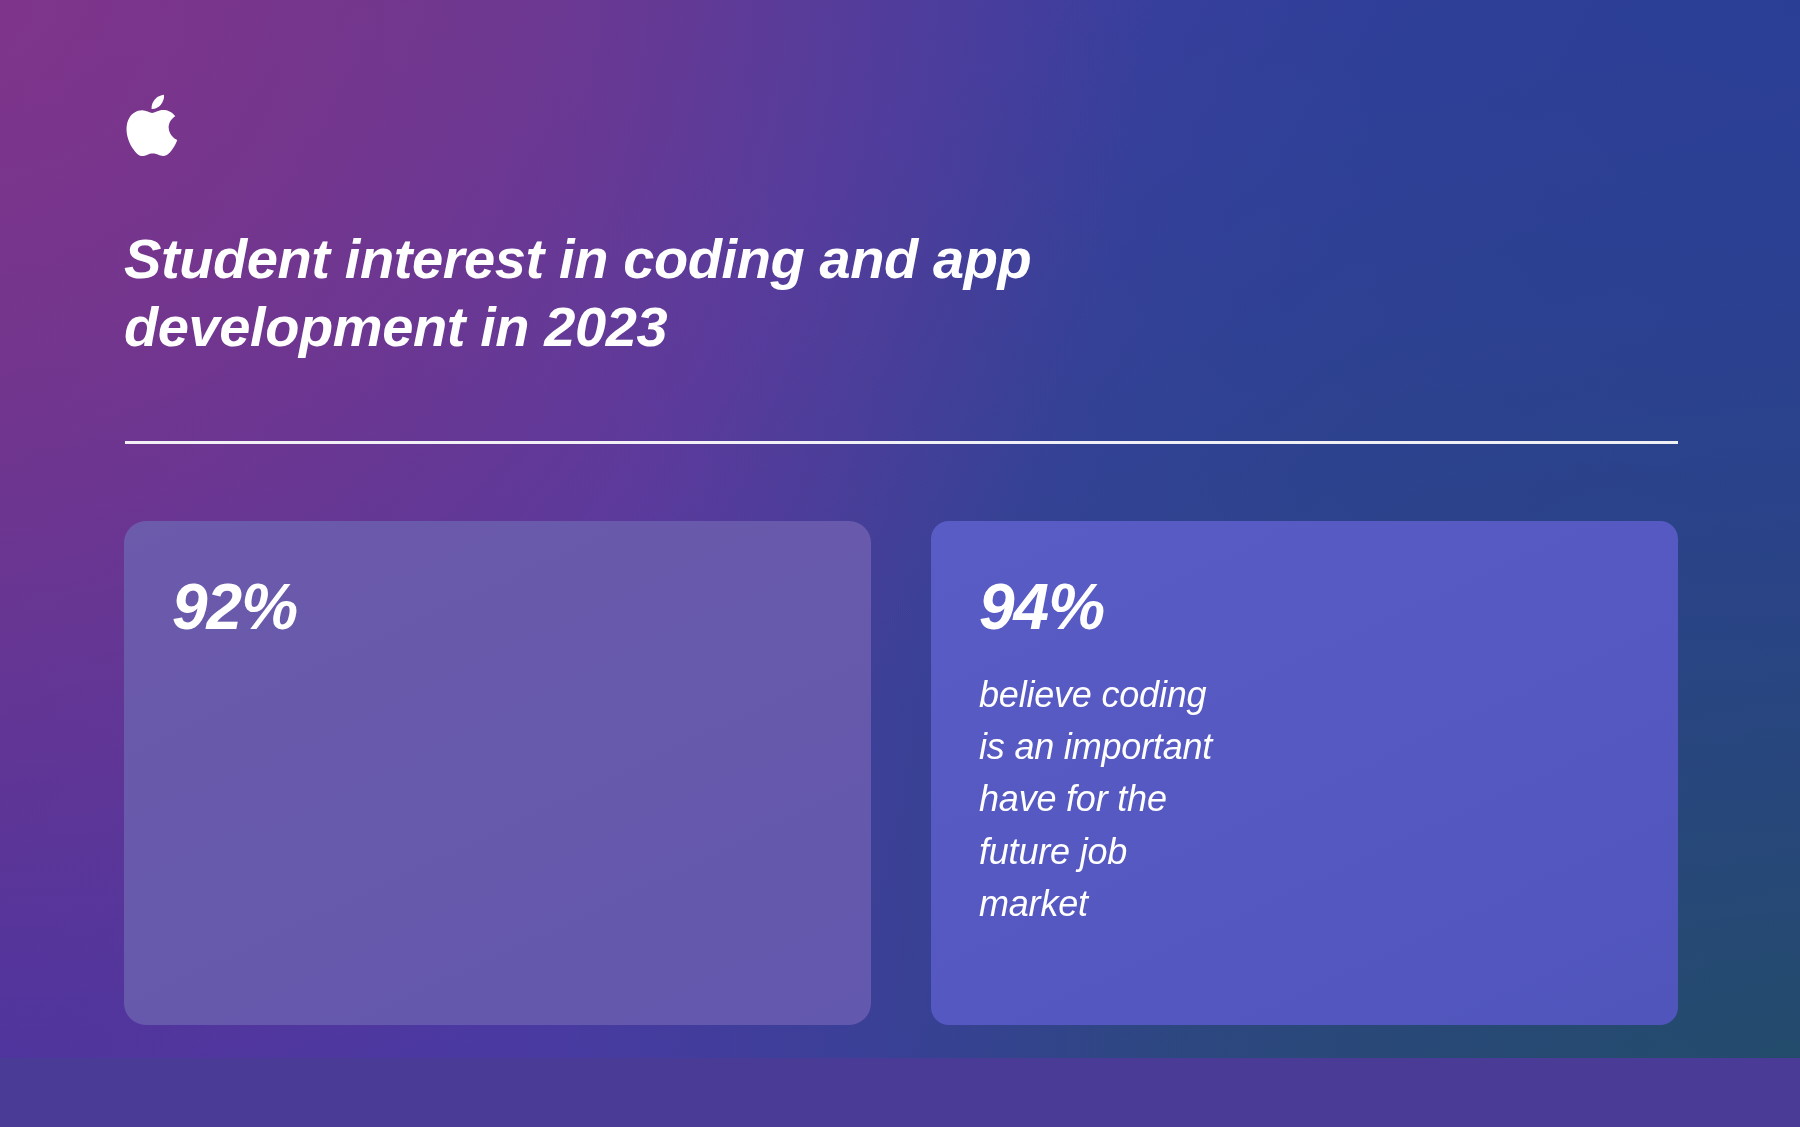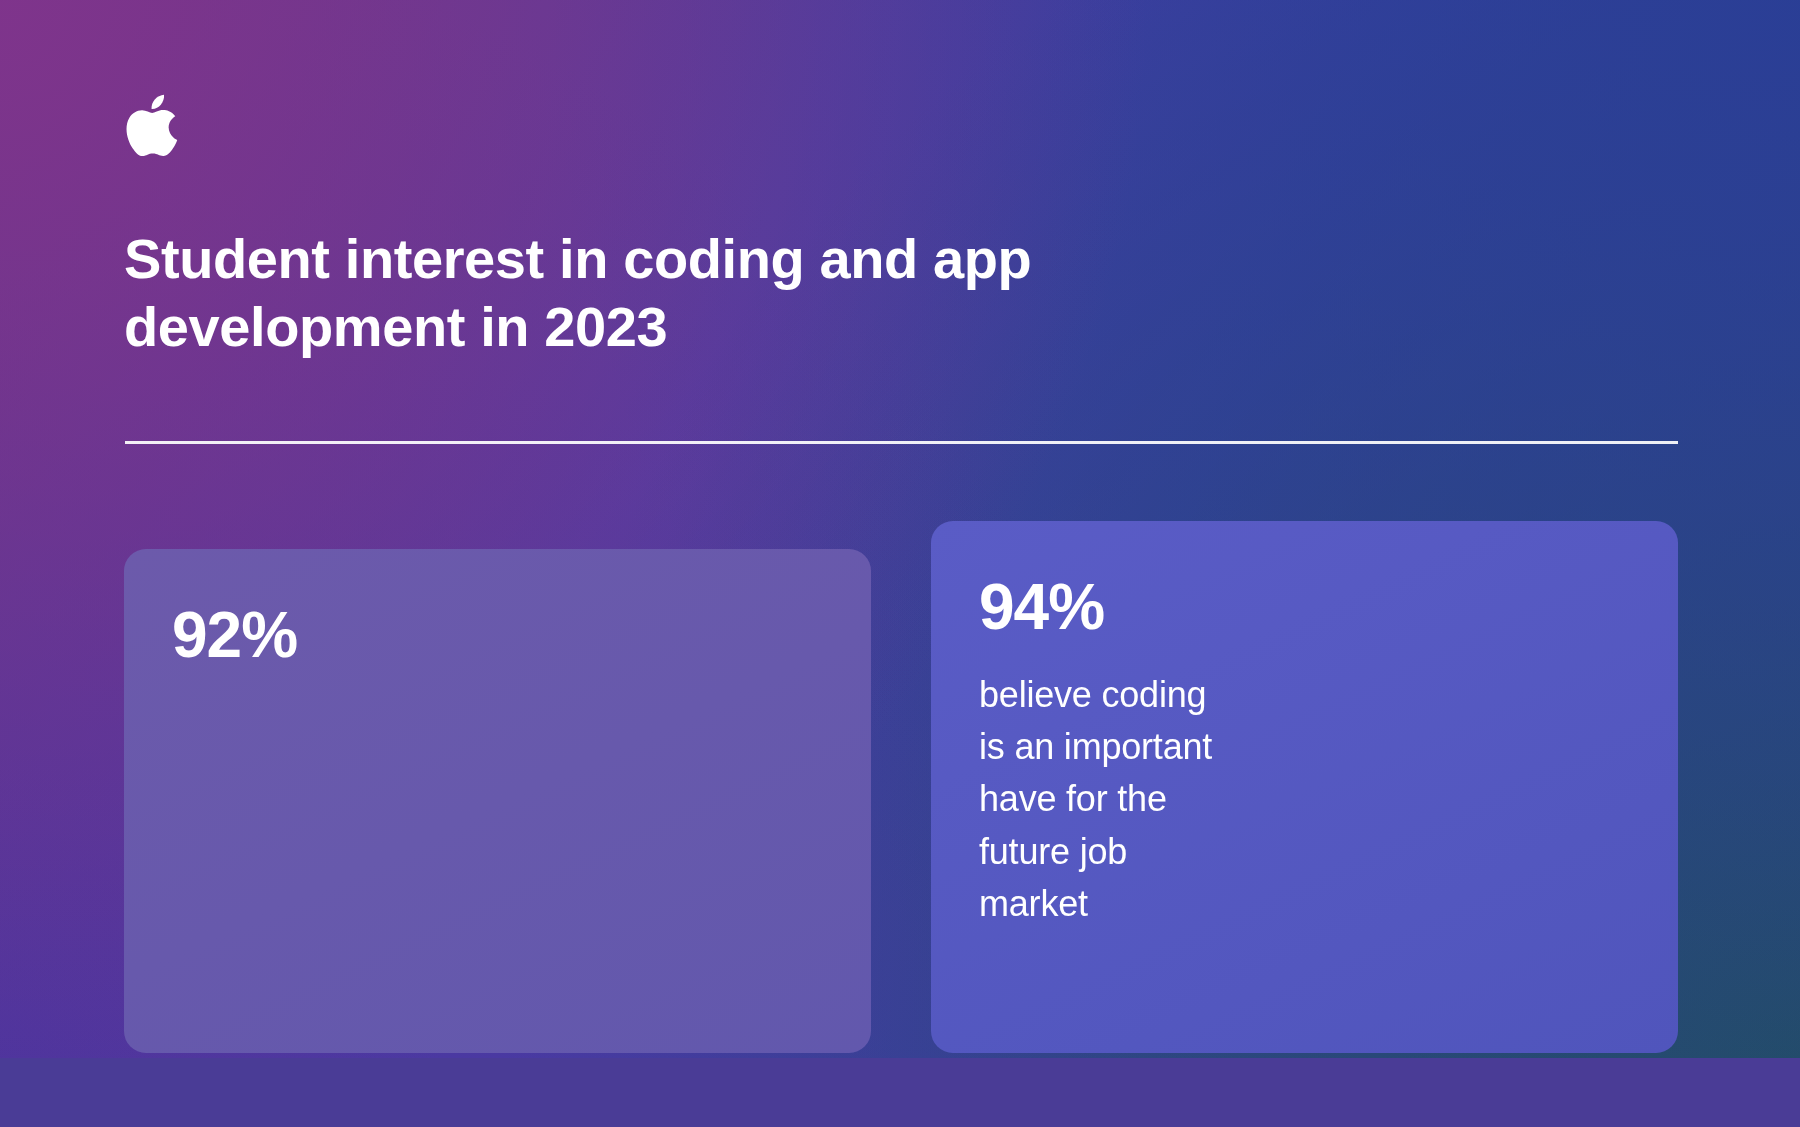--- a/index.html
+++ b/index.html
@@ -27,20 +27,21 @@
       radial-gradient(circle at 100% 0%, rgba(42, 62, 150, 0.95) 0%,  rgba(42, 62, 150, 0.0) 60%),
       radial-gradient(circle at 0% 100%, rgba(74, 52, 160, 0.90) 0%,  rgba(74, 52, 160, 0.0) 55%),
       radial-gradient(circle at 100% 100%, rgba(34, 78, 100, 1.0) 0%, rgba(34, 78, 100, 0.0) 62%),
       linear-gradient(115deg, #693782 0%, #4e3fa3 38%, #3b3fa6 62%, #33428b 100%);
   }
 
   .page {
     position: relative;
     width: 1800px;
     height: 1058px;
+    font-style: italic;
   }
 
   
   .logo-wrap {
     position: absolute;
     left: 124px;
     top: 88px;
     width: 66px;
     height: 76px;
   }
@@ -79,22 +80,22 @@
     display: flex;
     gap: 60px;
   }
 
   .card {
     flex: 1 1 0;
     border-radius: 22px;
     padding: 54px 48px 40px 48px;
     min-height: 504px;
   }
-  .card.c1 { background: linear-gradient(155deg, #6c5aab 0%, #6258ad 100%); margin-top: 28px; }
-  .card.c2 { background: linear-gradient(155deg, #5a5cc6 0%, #5055bc 100%); }
+  .card.c1 { background: linear-gradient(155deg, #6c5aab 0%, #6258ad 100%); }
+  .card.c2 { background: linear-gradient(155deg, #5a5cc6 0%, #5055bc 100%); border-radius: 18px; }
   .card.c3 { background: linear-gradient(155deg, #54599b 0%, #4e5490 100%); }
 
   .stat {
     color: #ffffff;
     font-size: 64px;
     font-weight: 700;
     line-height: 1;
     letter-spacing: -1px;
     margin-bottom: 30px;
   }

